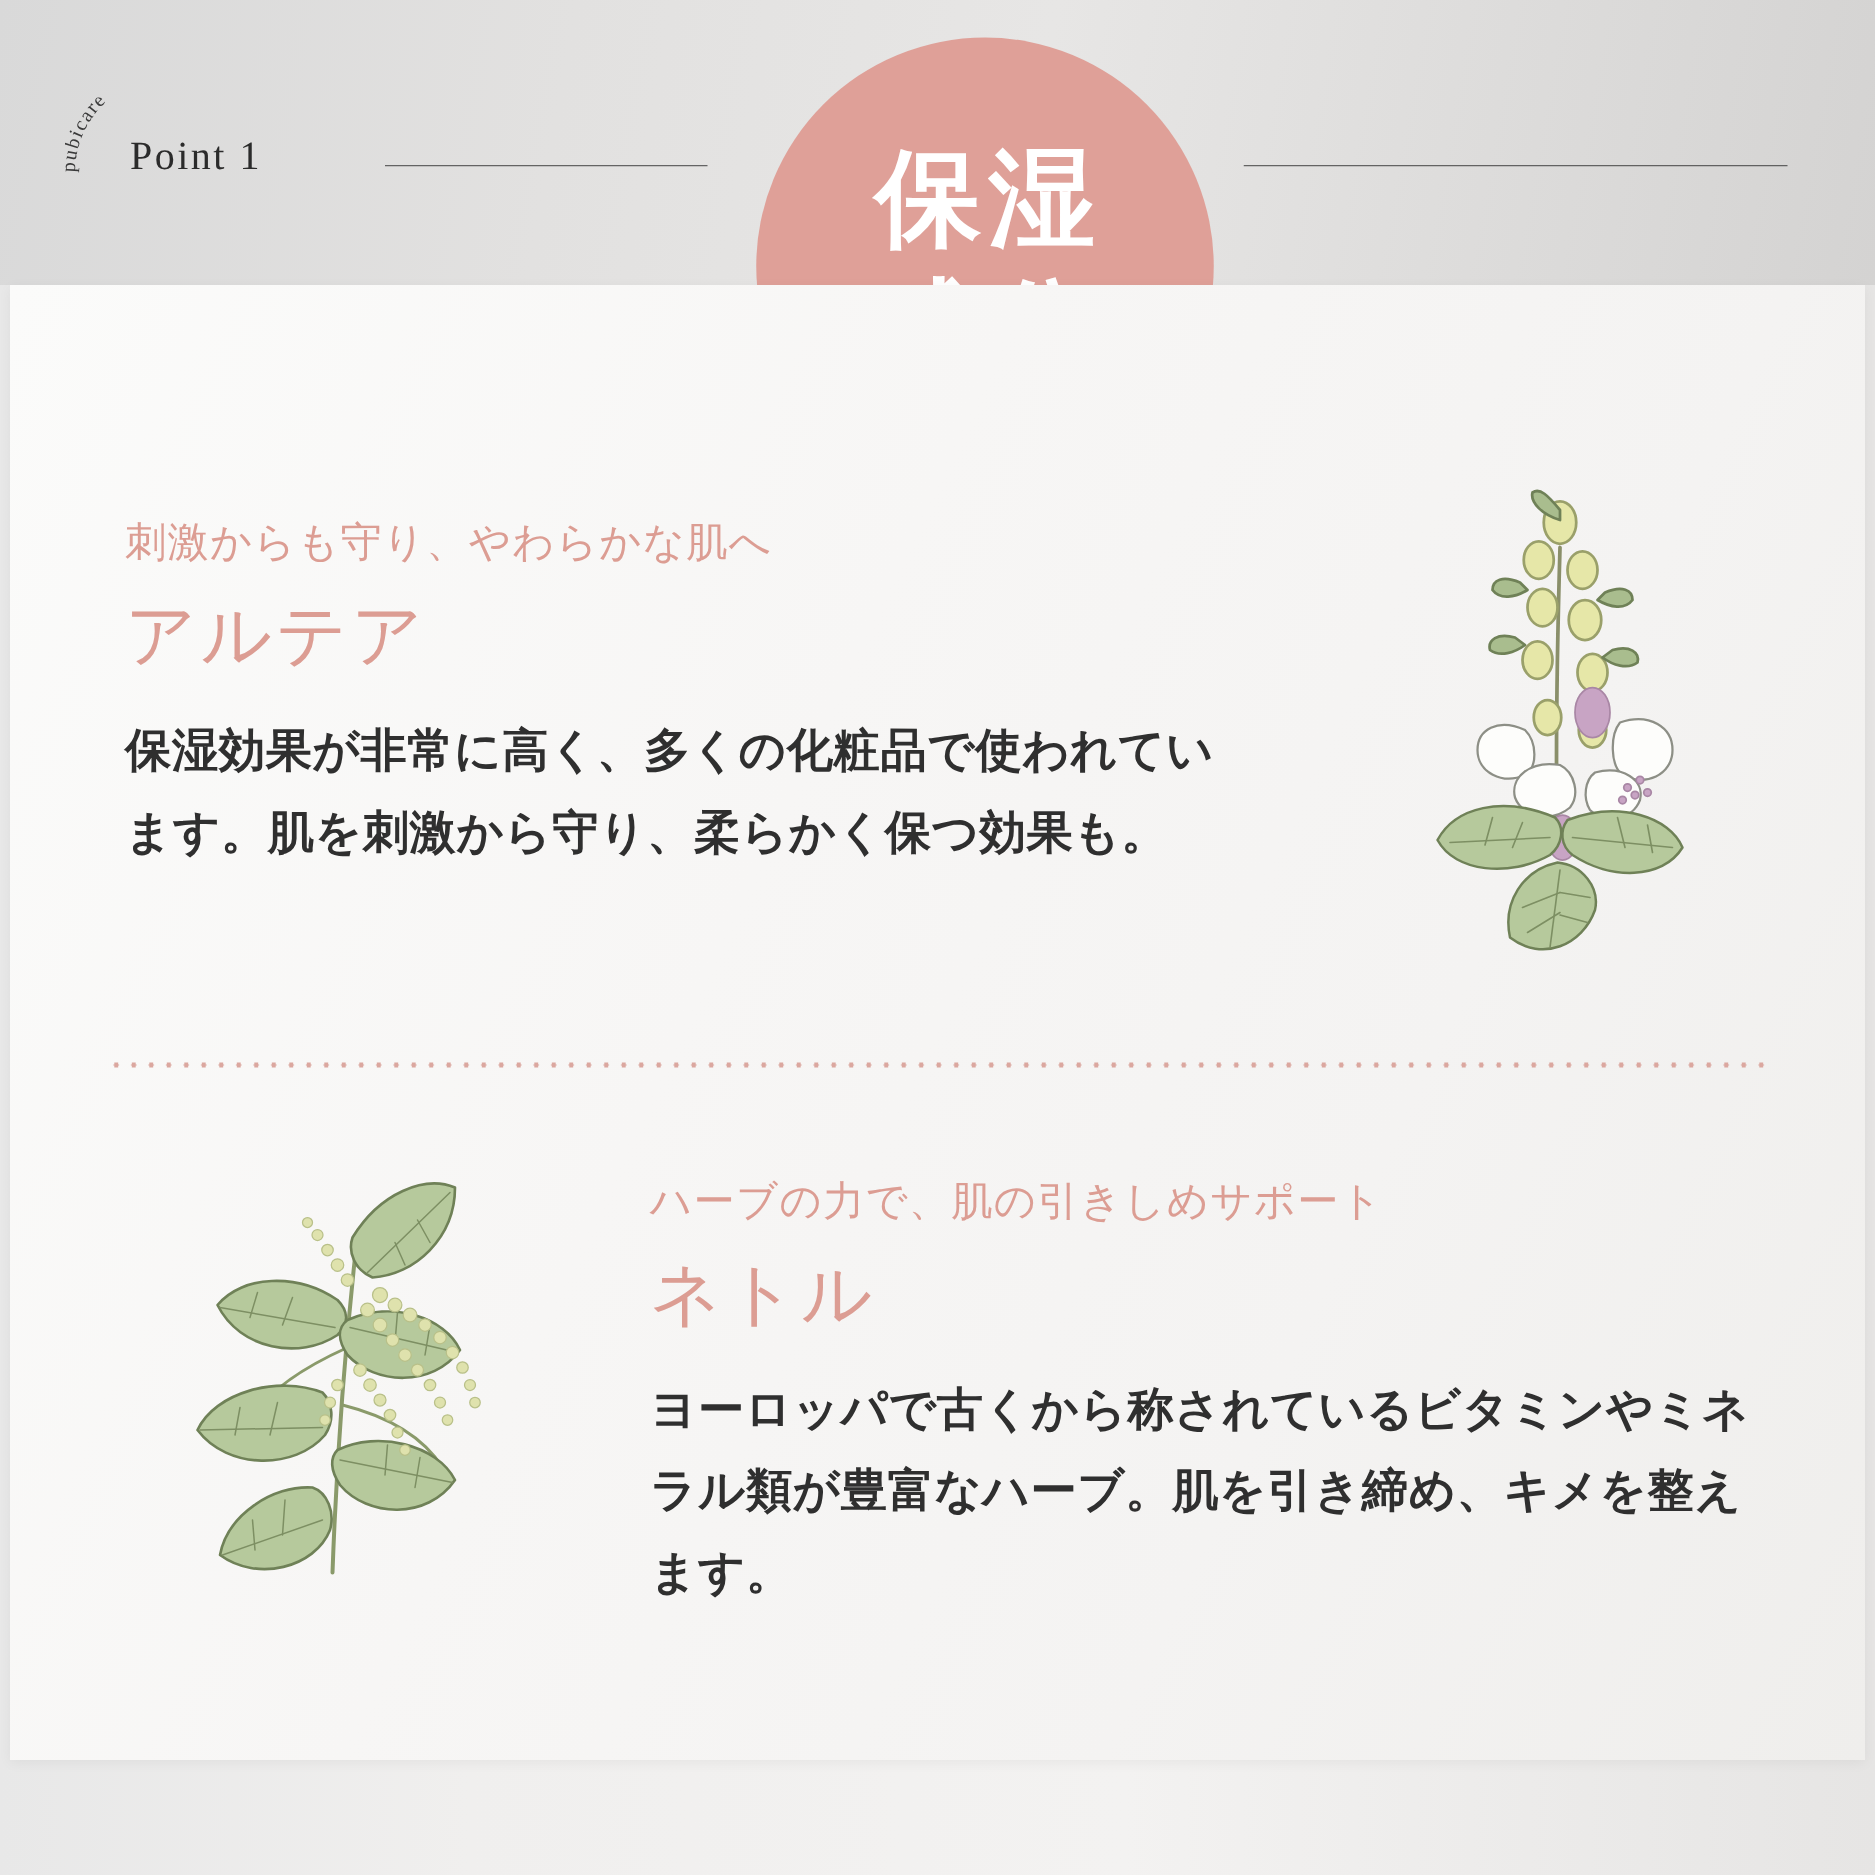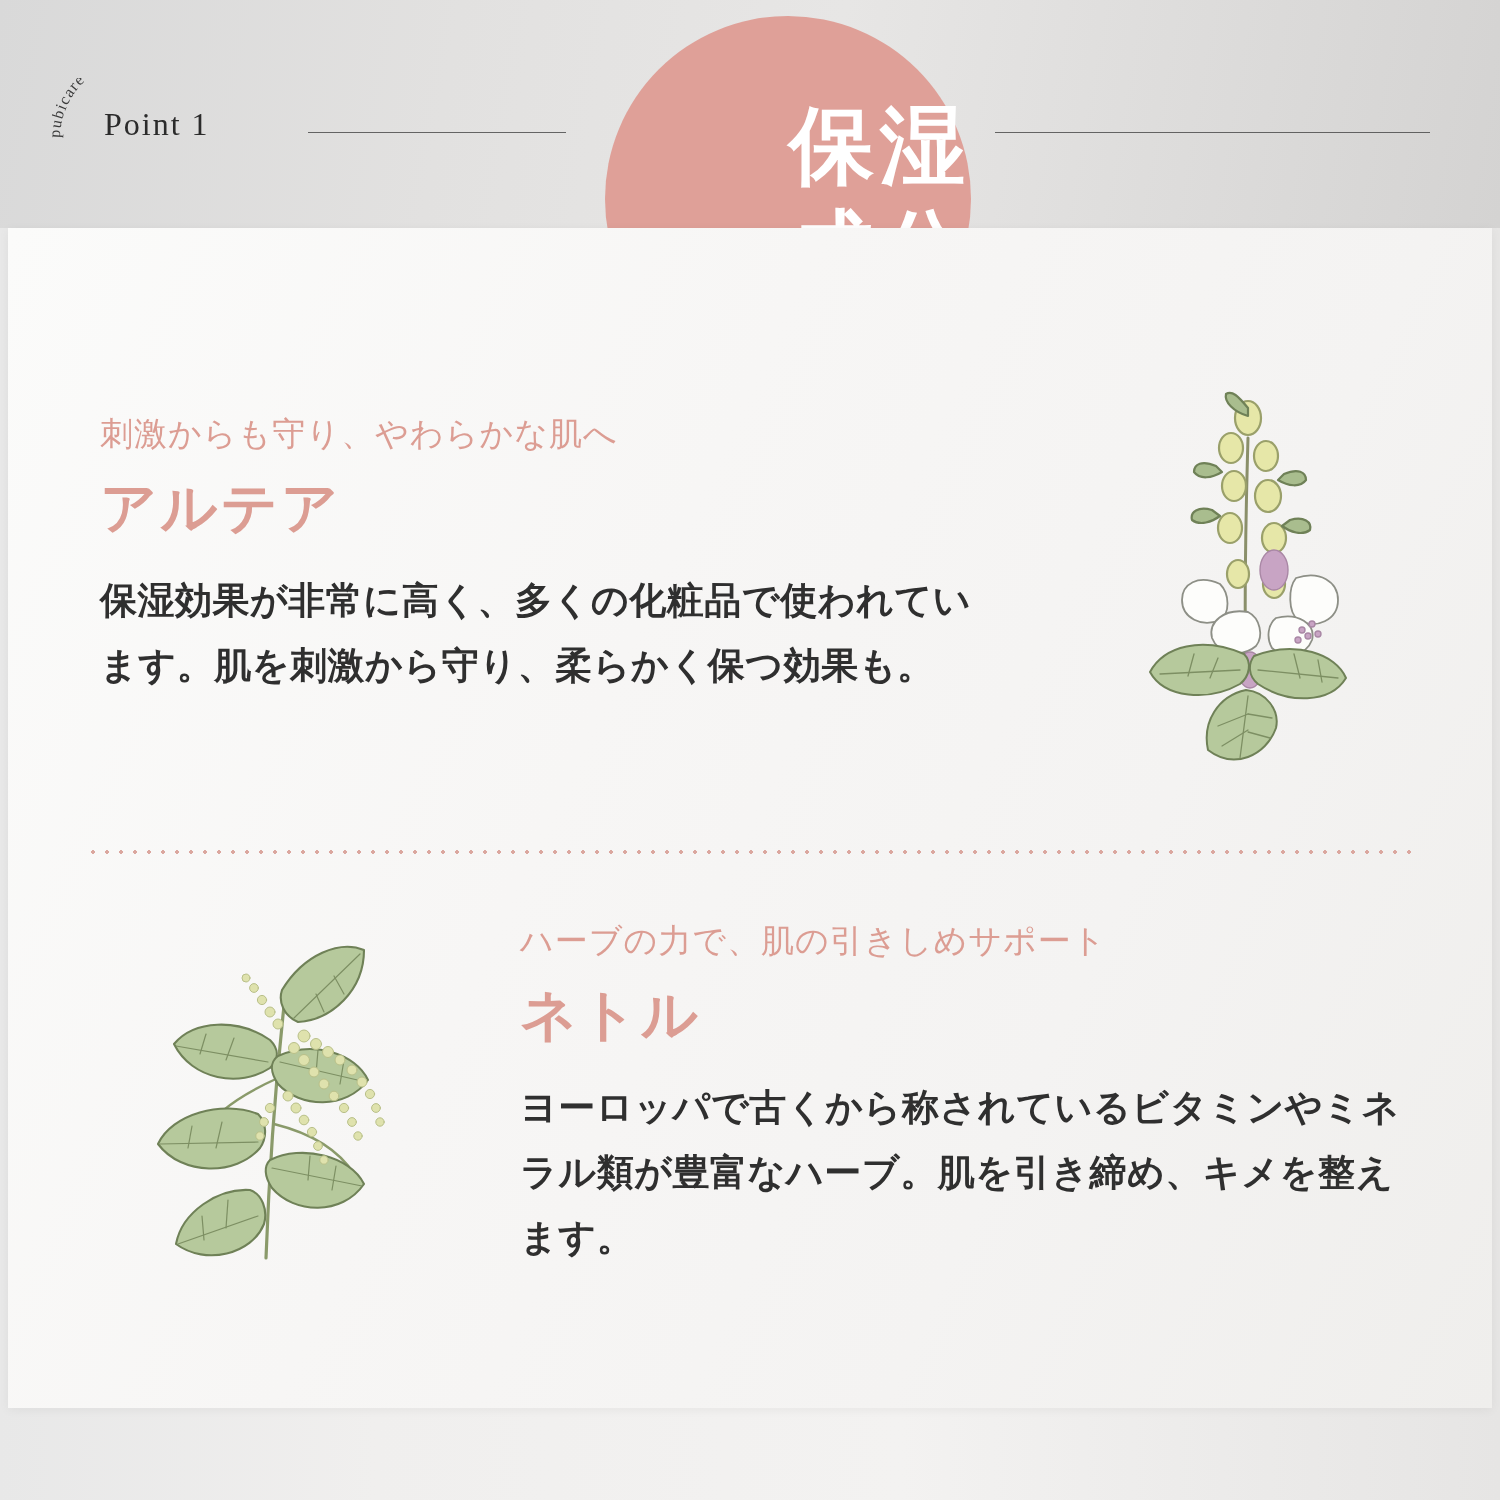--- a/index.html
+++ b/index.html
@@ -74,28 +74,28 @@
     width: 435px;
     height: 1px;
     background: #3a3a3a;
     opacity: .75;
   }
 
   
   .badge {
     position: absolute;
     left: 605px;
-    top: 16px;
+    top: 30px;
     width: 366px;
     height: 366px;
     border-radius: 50%;
     background: #dfa098;
     display: flex;
     flex-direction: column;
-    align-items: flex-end;
+    align-items: center;
     justify-content: center;
   }
   .badge-line {
     color: #ffffff;
     font-family: "Liberation Serif", "DejaVu Serif", serif;
     font-size: 85px;
     font-weight: 700;
     line-height: 1.22;
     letter-spacing: 6px;
     text-indent: 6px;
@@ -123,21 +123,21 @@
     color: #dc9d93;
     font-size: 33px;
     font-weight: 400;
     letter-spacing: 1px;
     margin: 0 0 18px 0;
     line-height: 1.3;
   }
   .title {
     color: #dc9d93;
     font-size: 56px;
-    font-weight: 700;
+    font-weight: 400;
     letter-spacing: 3px;
     margin: 0 0 28px 0;
     line-height: 1.2;
   }
   .desc {
     color: #2f2f2f;
     font-size: 37px;
     line-height: 1.75;
     letter-spacing: 0.5px;
     margin: 0;
@@ -168,21 +168,21 @@
   .sec2-img {
     position: absolute;
     left: 110px;
     top: 700px;
     width: 340px;
     height: 360px;
   }
   .sec2-text {
     position: absolute;
     left: 512px;
-    top: 692px;
+    top: 712px;
     width: 900px;
   }
 
   
   .ill { display: block; }
 </style>
 </head>
 <body>
 
 <div class="page">

